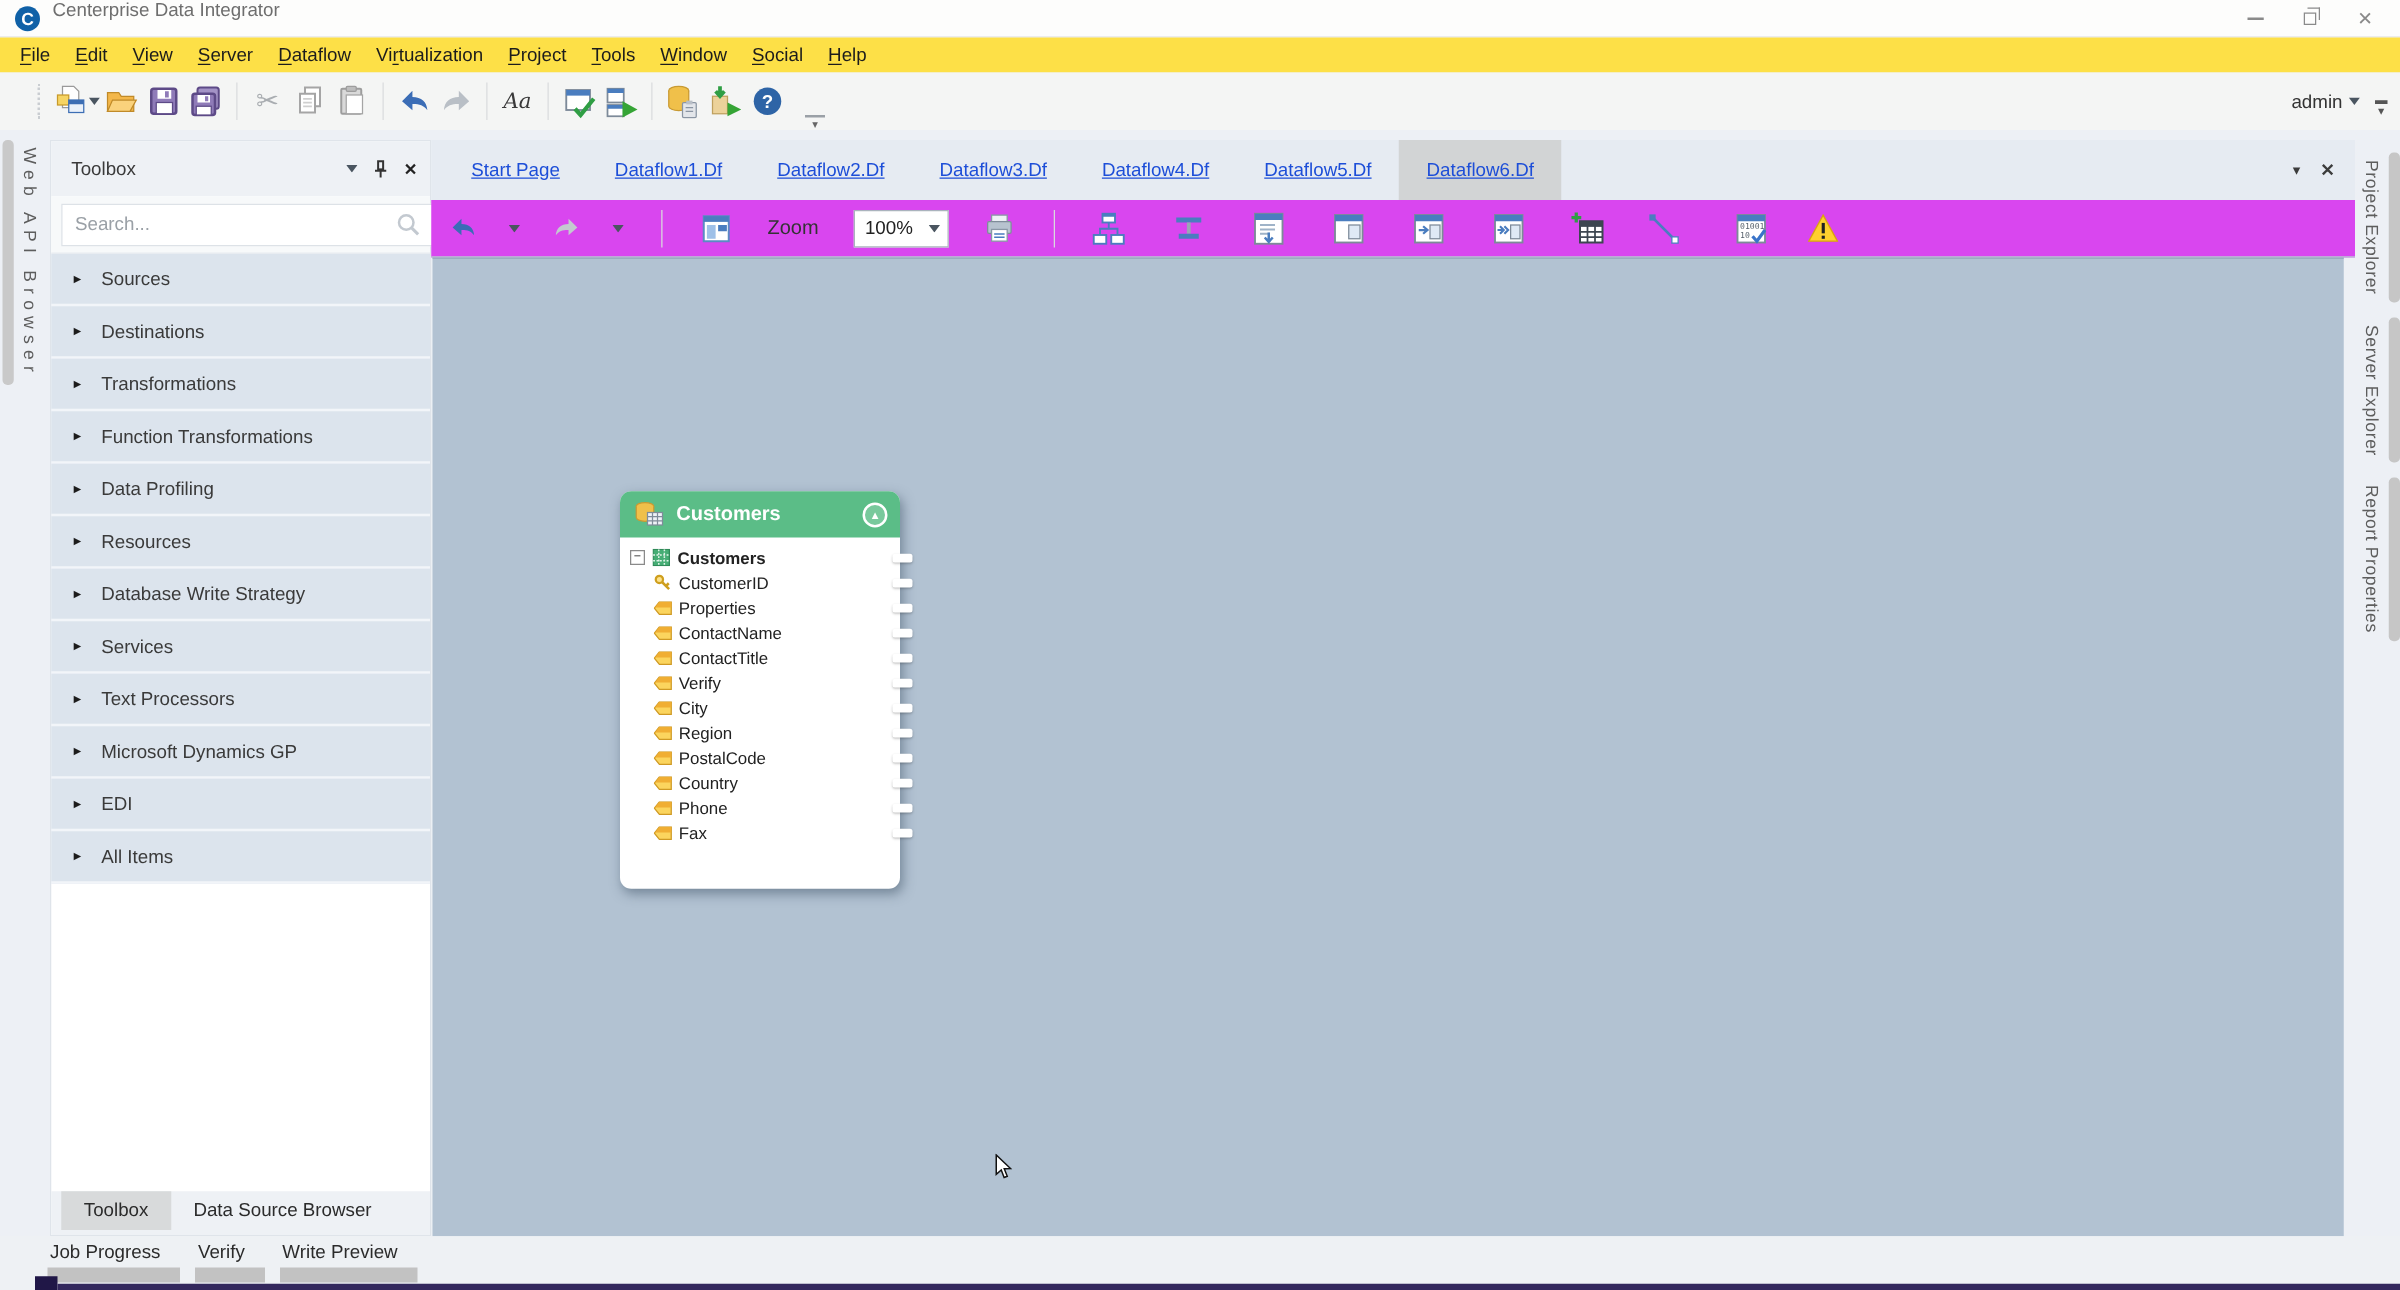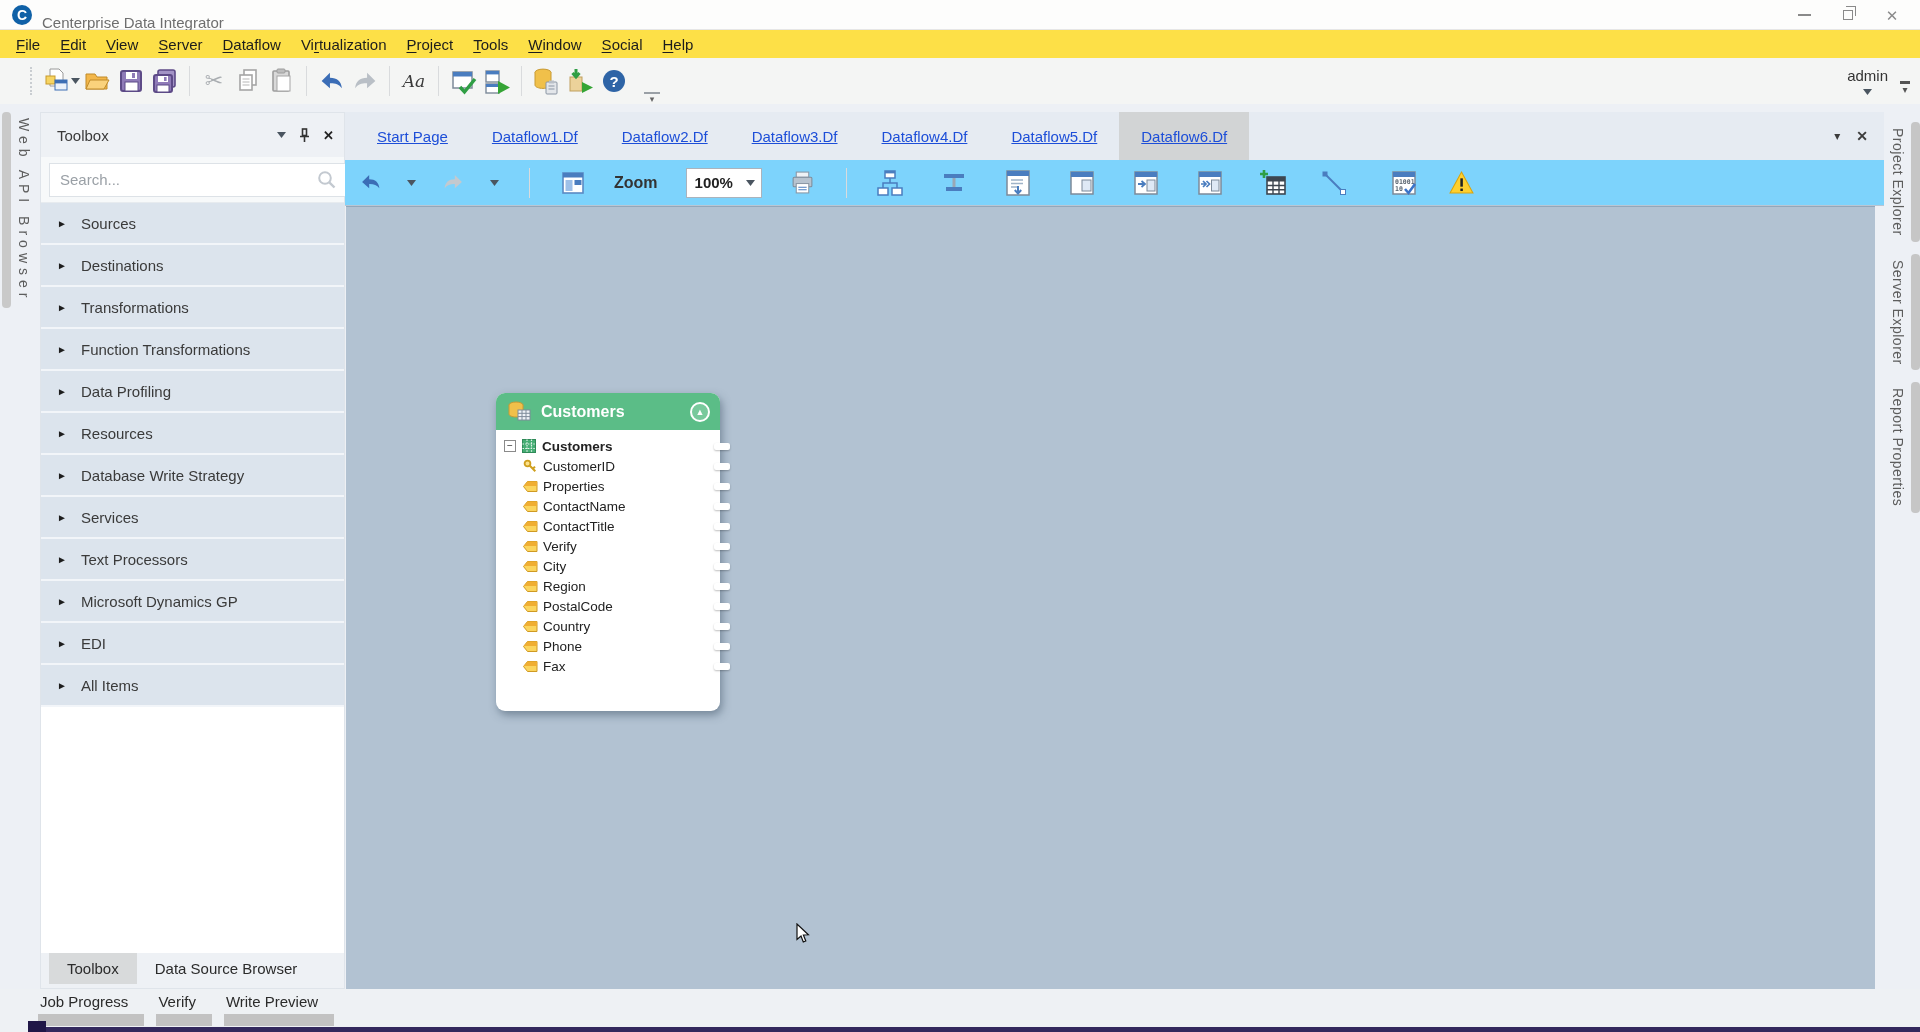--- a/index.html
+++ b/index.html
@@ -2,21 +2,21 @@
 <html><head>
 <meta charset="utf-8">
 <style>
   * { margin:0; padding:0; box-sizing:border-box; }
   body { font-family:"Liberation Sans", sans-serif; background:#e9edf2; overflow:hidden; }
   #app { position:relative; width:1920px; height:1032px; background:#edf0f5; }
 
   
   .titlebar { position:absolute; left:0; top:0; width:1920px; height:30px; background:#fdfdfc; border-bottom:1px solid #e6e6e6; }
   .logo { position:absolute; left:12px; top:5px; width:20px; height:20px; border-radius:50%; background:#1061a7; color:#fff; font-weight:bold; font-size:14px; text-align:center; line-height:20px; }
-  .win-title { position:absolute; left:42px; top:14px; font-size:15px; color:#6e6e6e; }
+  .win-title { position:absolute; left:42px; top:0; font-size:15px; color:#6e6e6e; }
   .win-controls { position:absolute; right:6px; top:0; height:30px; display:flex; }
   .win-btn { width:44px; height:30px; display:flex; align-items:center; justify-content:center; color:#8a8a8a; }
   .g-min { width:13px; border-top:2px solid #8a8a8a; }
   .g-restore { width:10px; height:10px; border:1.6px solid #8a8a8a; position:relative; background:transparent; }
   .g-restore:before { content:""; position:absolute; left:2px; top:-5px; width:9px; height:9px; border-top:1.6px solid #8a8a8a; border-right:1.6px solid #8a8a8a; }
   .g-close { font-size:15px; color:#8a8a8a; line-height:1; }
 
   
   .menubar { position:absolute; left:0; top:30px; width:1920px; height:28px; background:#fde047; display:flex; align-items:center; padding-left:6px; }
   .menu-item { font-size:15px; color:#1c1c1c; padding:4px 10px; cursor:default; }
@@ -55,21 +55,21 @@
   .tbx-tab { font-size:15px; color:#2b2b2b; padding:7px 18px; }
   .tbx-tab.active { background:#d8dadb; }
 
   
   .tabbar { position:absolute; left:345px; top:112px; width:1539px; height:48px; background:#e6ebf2; display:flex; align-items:stretch; padding-left:10px; }
   .doc-tab { font-size:15px; color:#1d4ed8; padding:0 22px; display:flex; align-items:center;text-decoration:underline; }
   .doc-tab.active { background:#d2d4d5; }
   .tabbar-icons { position:absolute; right:16px; top:0; height:48px; display:flex; align-items:center; gap:16px; color:#3c3c3c; }
 
   
-  .cv-toolbar { position:absolute; left:345px; top:160px; width:1539px; height:46px; background:#7dd3fc; border-bottom:1px solid #b9c6d4; display:flex; align-items:center; padding-left:10px; gap:20px;font-weight:bold; }
+  .cv-toolbar { position:absolute; left:345px; top:160px; width:1539px; height:46px; background:#d946ef; border-bottom:1px solid #b9c6d4; display:flex; align-items:center; padding-left:10px; gap:20px; }
   .cv-btn { height:36px; min-width:30px; display:flex; align-items:center; justify-content:center; }
   .cv-caret { padding:0 2px; }
   .cv-sep { width:1px; height:30px; background:#d9dbdd; margin:0 8px; }
   .zoom-label { font-size:16px; color:#333; margin:0 8px 0 6px; }
   .zoom-combo { width:76px; height:30px; background:#fff; border:1px solid #aab3bd; display:flex; align-items:center; padding-left:8px; font-size:15px; color:#222; }
   .zoom-combo .zc-caret { margin-left:auto; padding-right:6px; }
 
   
   .canvas { position:absolute; left:346px; top:206px; width:1529px; height:783px; background:#b2c2d2; border-top:1px solid #93a7ba; }
 
@@ -276,21 +276,21 @@
         <div class="tb-btn">
           <span class="icon">
             <svg width="26" height="26" viewBox="0 0 26 26">
               <circle cx="13" cy="13" r="11" fill="#2e64a6"></circle>
               <text x="13" y="18.5" font-size="15" font-weight="bold" fill="#fff" text-anchor="middle" font-family="Liberation Sans,sans-serif">?</text>
             </svg>
           </span>
         </div>
       </div>
     <div class="tb-right">
-      <div style="display:flex;align-items:center;gap:5px;flex-direction:column;">
+      <div style="display:flex;align-items:center;gap:5px;">
         <span class="admin-label">admin</span>
         <span class="icon">
             <svg width="9" height="6" viewBox="0 0 9 6">
               <path d="M0 0 L9 0 L4.5 6 Z" fill="#4a5560"></path>
             </svg>
           </span>
       </div>
       <div class="overflow-btn">▬<br>▾</div>
     </div>
   </div>

